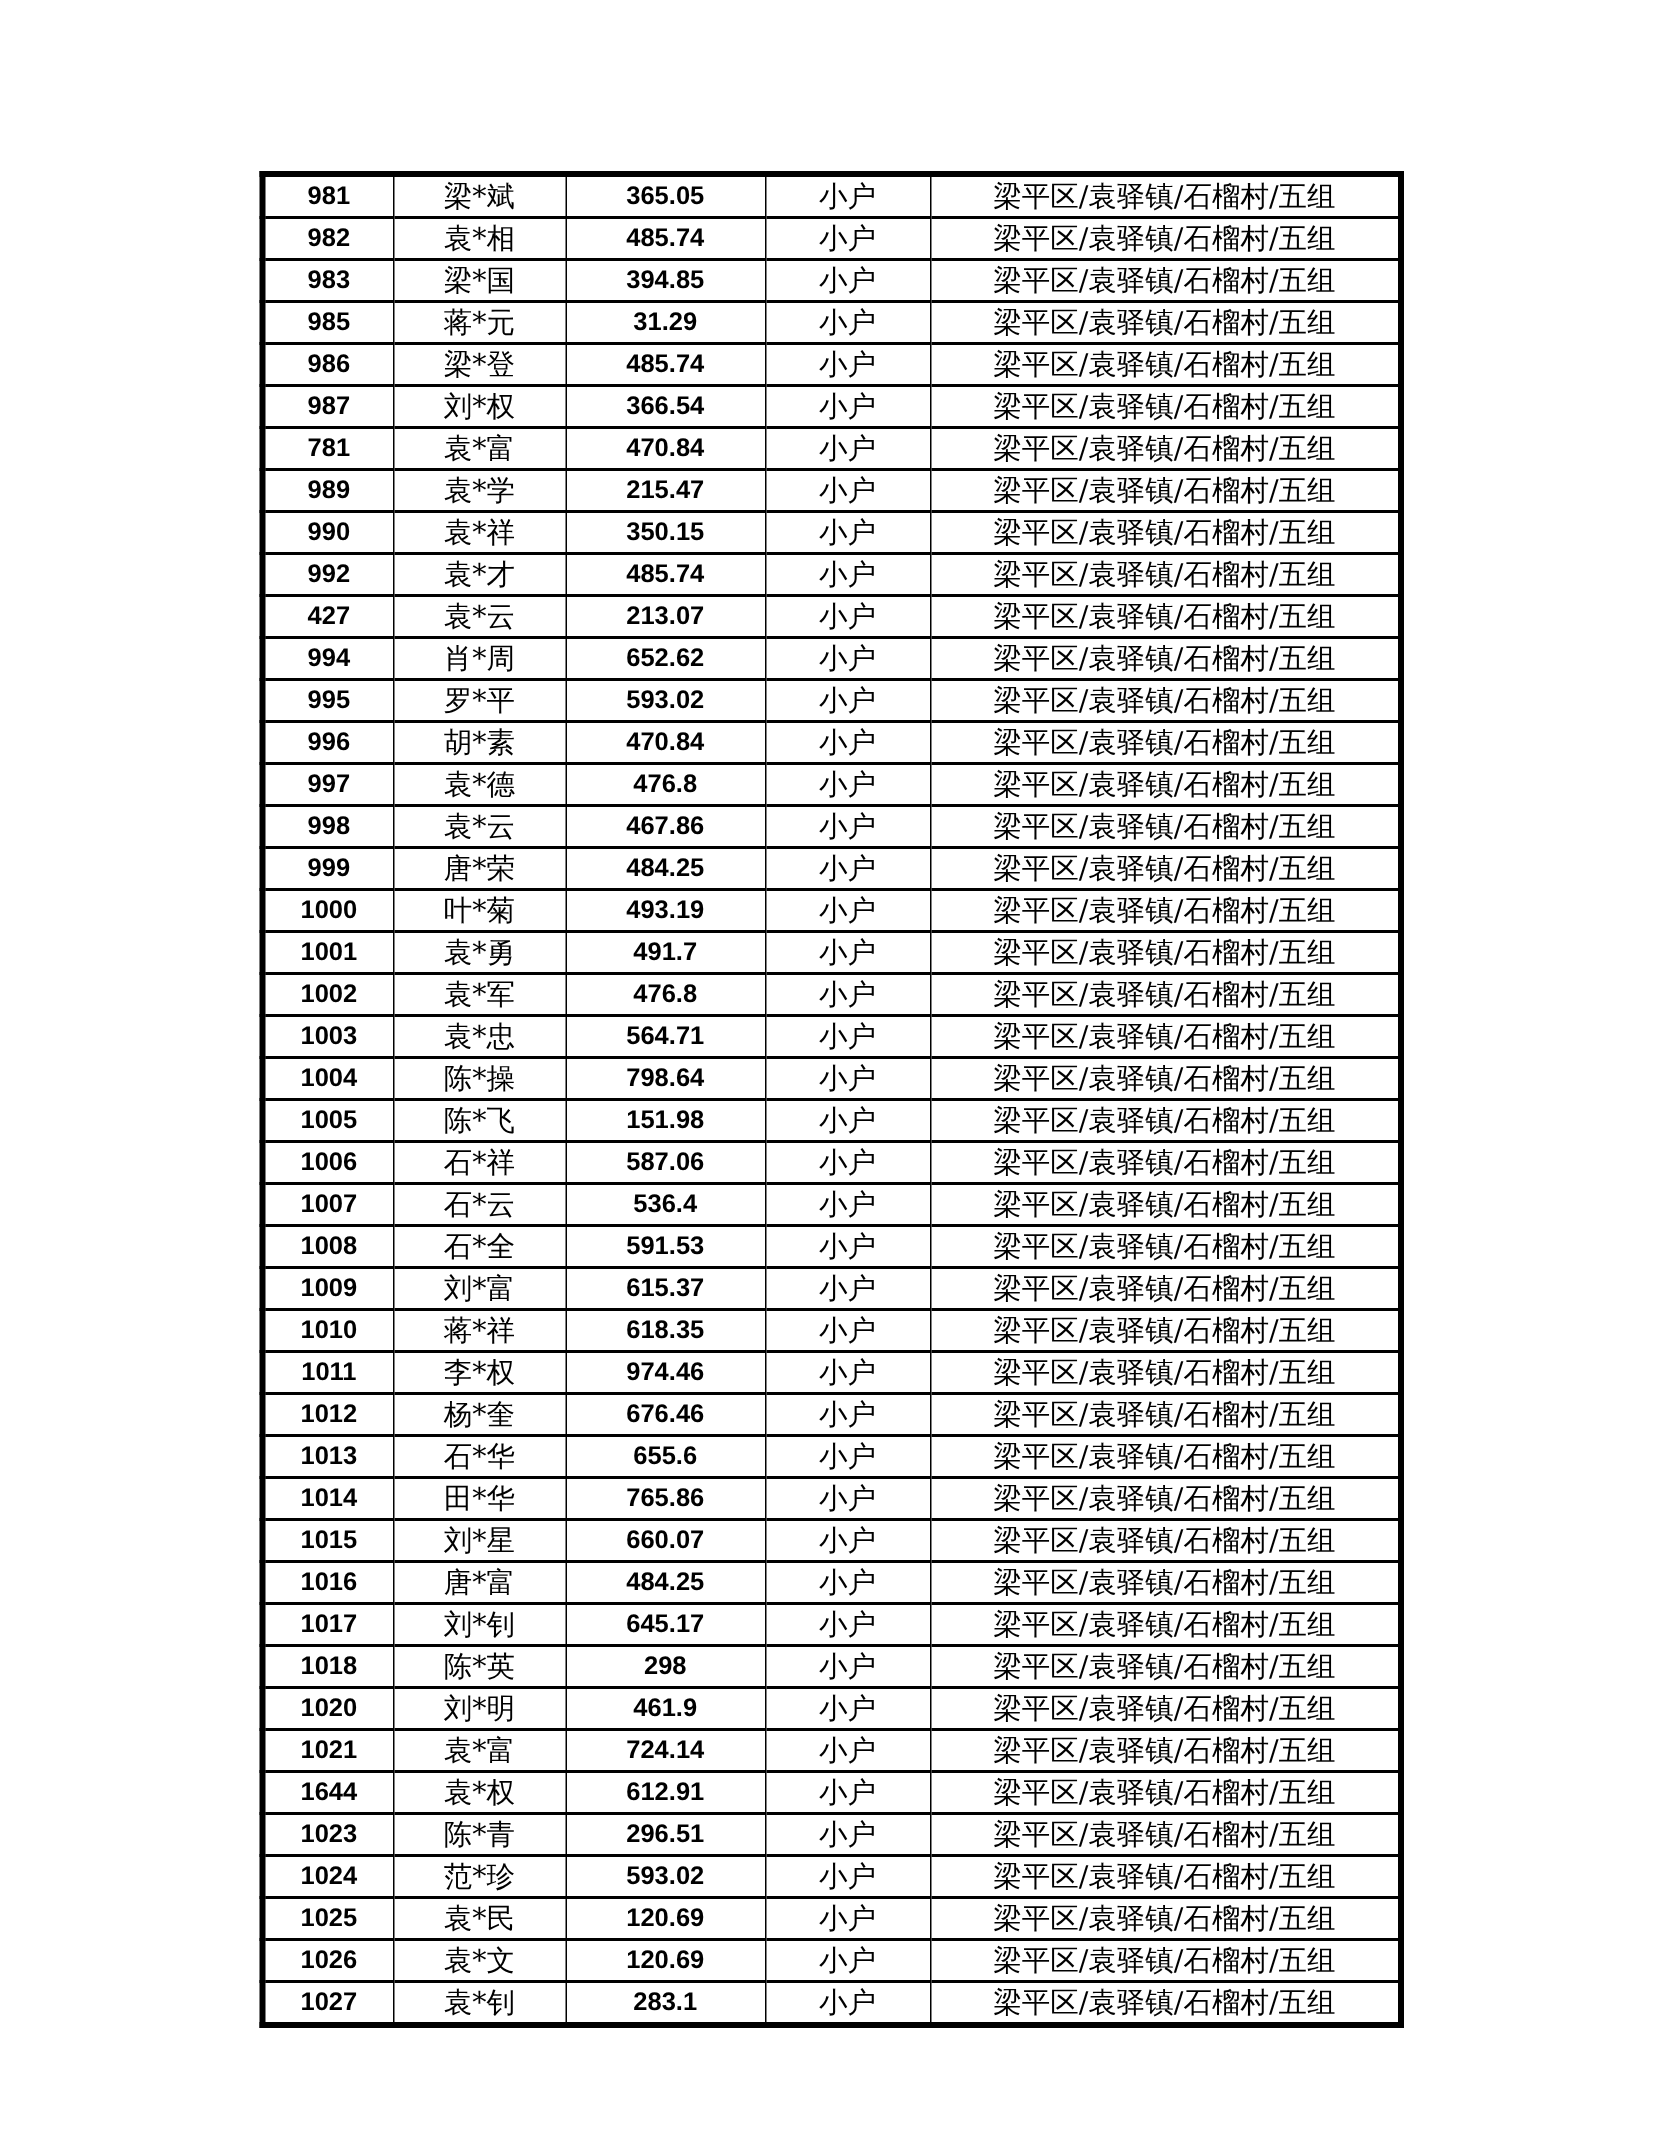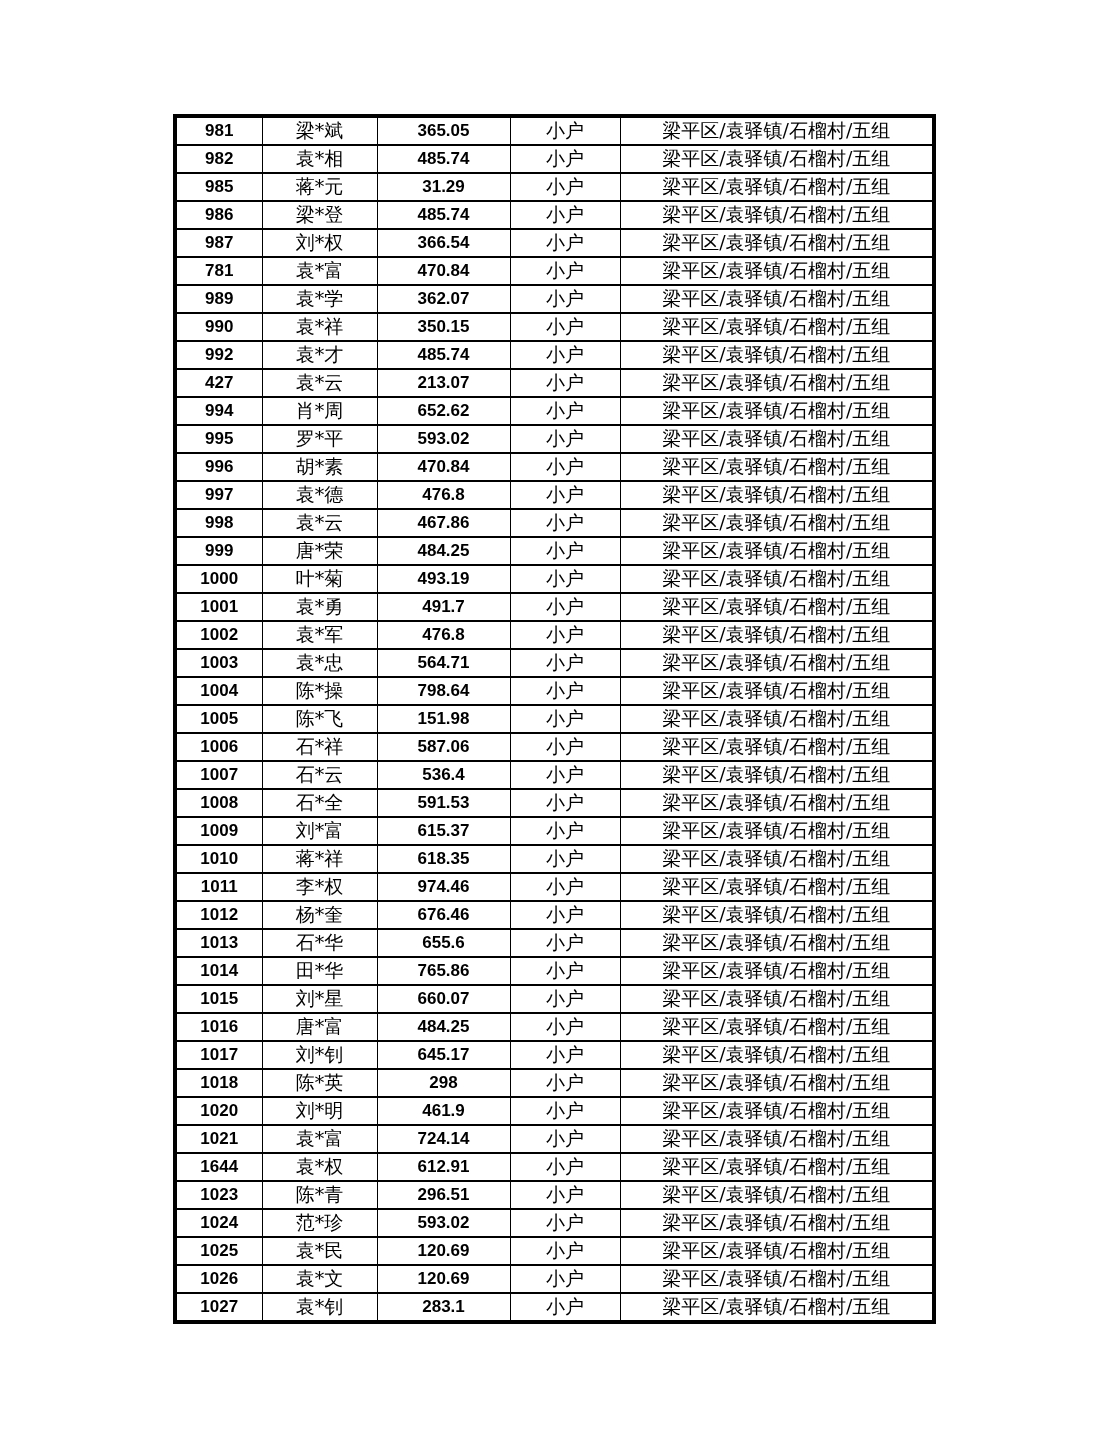--- a/index.html
+++ b/index.html
@@ -76,20 +76,27 @@
           <td class="cjk">梁平区/袁驿镇/石榴村/五组</td>
         </tr>
         <tr>
           <td class="num">982</td>
           <td class="cjk">袁*相</td>
           <td class="num">485.74</td>
           <td class="cjk">小户</td>
           <td class="cjk">梁平区/袁驿镇/石榴村/五组</td>
         </tr>
         <tr>
+          <td class="num">983</td>
+          <td class="cjk">梁*国</td>
+          <td class="num">394.85</td>
+          <td class="cjk">小户</td>
+          <td class="cjk">梁平区/袁驿镇/石榴村/五组</td>
+        </tr>
+        <tr>
           <td class="num">985</td>
           <td class="cjk">蒋*元</td>
           <td class="num">31.29</td>
           <td class="cjk">小户</td>
           <td class="cjk">梁平区/袁驿镇/石榴村/五组</td>
         </tr>
         <tr>
           <td class="num">986</td>
           <td class="cjk">梁*登</td>
           <td class="num">485.74</td>
@@ -106,21 +113,21 @@
         <tr>
           <td class="num">781</td>
           <td class="cjk">袁*富</td>
           <td class="num">470.84</td>
           <td class="cjk">小户</td>
           <td class="cjk">梁平区/袁驿镇/石榴村/五组</td>
         </tr>
         <tr>
           <td class="num">989</td>
           <td class="cjk">袁*学</td>
-          <td class="num">362.07</td>
+          <td class="num">215.47</td>
           <td class="cjk">小户</td>
           <td class="cjk">梁平区/袁驿镇/石榴村/五组</td>
         </tr>
         <tr>
           <td class="num">990</td>
           <td class="cjk">袁*祥</td>
           <td class="num">350.15</td>
           <td class="cjk">小户</td>
           <td class="cjk">梁平区/袁驿镇/石榴村/五组</td>
         </tr>

